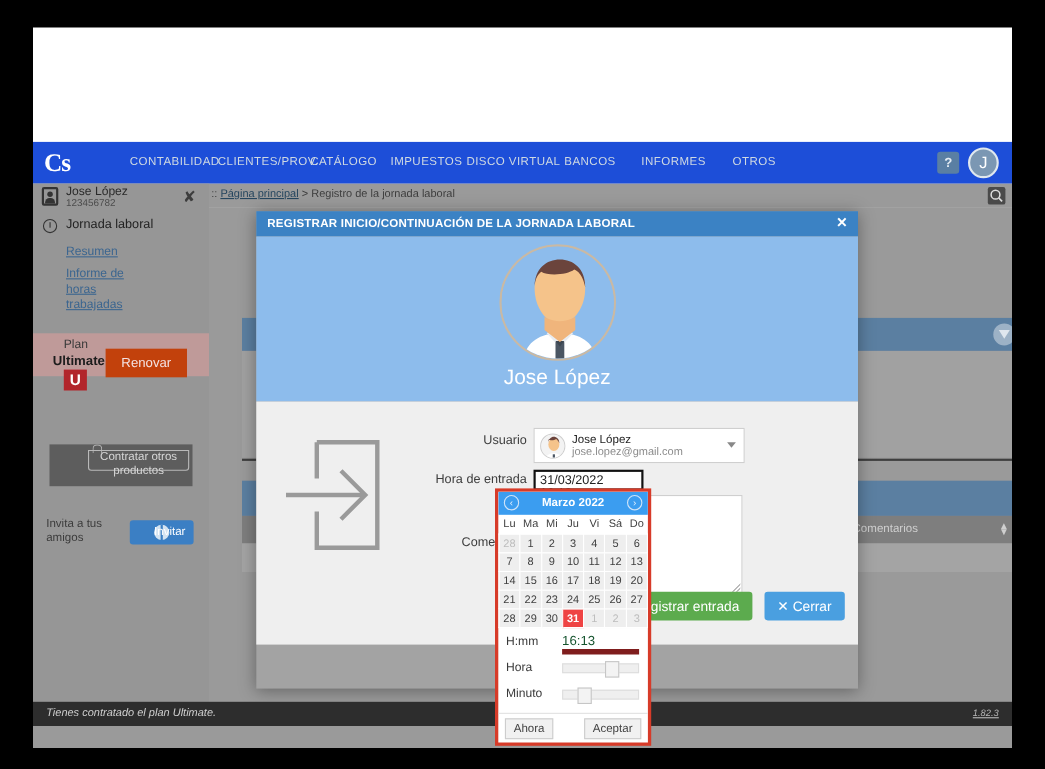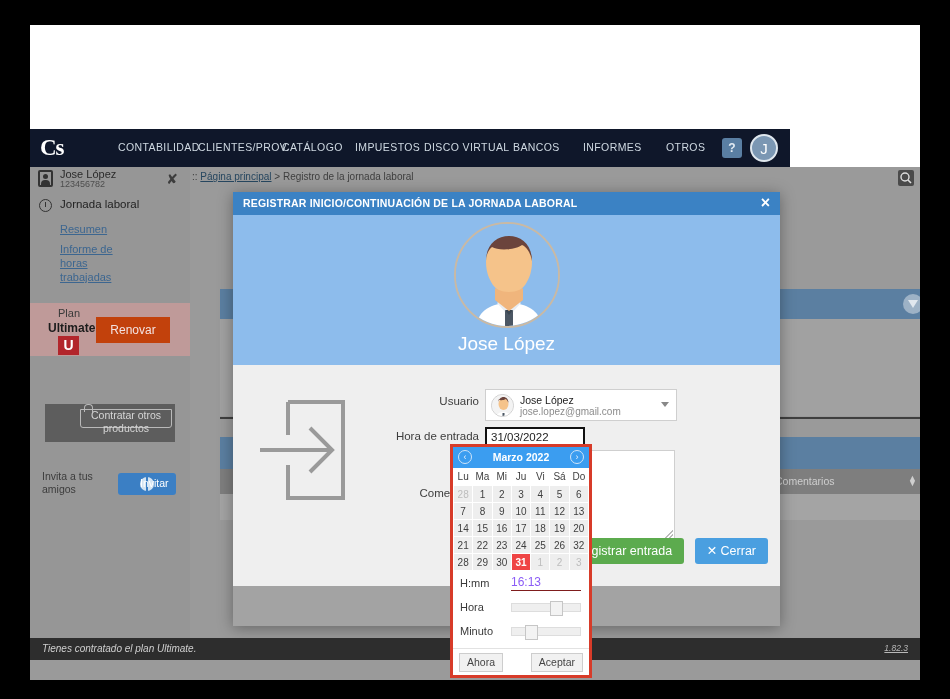--- a/index.html
+++ b/index.html
@@ -14,21 +14,21 @@
   .dots { position:absolute; left:38px; top:55px; }
   .dot { width:13px; height:13px; border-radius:50%; display:inline-block; margin-right:5px; }
   .dot.r{background:#f25c51;} .dot.y{background:#f6c350;} .dot.g{background:#4cc75a;}
   .urlbar { position:absolute; left:160px; top:48px; width:510px; height:34px; background:#fff; border-radius:3px; }
   .urltext { position:absolute; left:13px; top:9px; font-size:14px; color:#8d9296; }
   .reload { position:absolute; right:12px; top:8px; width:17px; height:17px; }
   .searchbar { position:absolute; left:690px; top:48px; width:200px; height:34px; background:#fff; border-radius:3px; }
   .searchicon { position:absolute; right:12px; top:8px; width:17px; height:17px; }
 
   
-  .topnav { position:absolute; left:0; top:104px; width:760px; height:38px; background:#0f172a; }
+  .topnav { position:absolute; left:0; top:104px; width:890px; height:38px; background:#1d4ed8; }
   .logo { position:absolute; left:10px; top:6px; width:36px; height:26px; color:#fff; font-family:"Liberation Serif", serif;
           font-weight:bold; font-size:23px; letter-spacing:-1px; }
   .navitem { position:absolute; top:12px; font-size:10.5px; color:#cfd9e2; letter-spacing:.4px; white-space:nowrap; }
   .helpbtn { position:absolute; right:48px; top:9px; width:20px; height:20px; background:#5a7fa3; border-radius:3px;
              color:#e4ecf3; font-size:12px; font-weight:bold; text-align:center; line-height:20px; }
   .avatarTop { position:absolute; right:12px; top:5px; width:28px; height:28px; border-radius:50%; background:#7b97b3;
                border:2px solid #dfe7ee; color:#fff; font-size:15px; text-align:center; line-height:25px; }
 
   
   .crumbbar { position:absolute; left:0; top:142px; width:890px; height:22px; background:#9a9a9a; }
@@ -45,21 +45,21 @@
   .uname { position:absolute; left:30px; top:1px; font-size:11px; color:#2b2b2b; }
   .unif { position:absolute; left:30px; top:12px; font-size:9px; color:#4d4d4d; }
   .collapse { position:absolute; right:12px; top:4px; font-size:14px; color:#3d3d3d; }
 
   .menuhead { position:relative; height:28px; }
   .menuhead .clock { position:absolute; left:9px; top:8px; width:13px; height:13px; border:1.6px solid #333; border-radius:50%; }
   .menuhead .clock:after { content:""; position:absolute; left:4.5px; top:1.5px; width:1.4px; height:5px; background:#333; }
   .menuhead span { position:absolute; left:30px; top:7px; font-size:11.5px; color:#222; }
   .sublink { display:block; padding:3px 0 3px 30px; font-size:11px; color:#3c6690; line-height:14px; }
 
-  .planbox { position:absolute; left:0; top:136px; width:160px; height:53px; background:#bf9a99; }
+  .planbox { position:absolute; left:0; top:136px; width:160px; height:39px; background:#bf9a99; }
   .planlbl1 { position:absolute; left:28px; top:4px; font-size:11px; color:#3a3a3a; }
   .planlbl2 { position:absolute; left:18px; top:18px; font-size:12px; font-weight:bold; color:#1c1c1c; }
   .planU { position:absolute; left:28px; top:33px; width:21px; height:19px; background:#b2252b; color:#fff;
            font-size:14px; font-weight:bold; text-align:center; line-height:19px; }
   .renovar { position:absolute; left:66px; top:14px; width:74px; height:26px; background:#c2410c; color:#f3e2e2;
              font-size:12px; text-align:center; line-height:26px; }
   .plannote { position:absolute; left:0; top:189px; width:160px; height:30px; background:#7e7e7e;
               font-size:8.5px; color:#e6e6e6; padding:3px 6px; line-height:11px; }
   .contratar { position:absolute; left:15px; top:237px; width:130px; height:38px; background:#5d5d5d; }
   .bagicon { position:absolute; left:10px; top:8px; width:16px; height:19px; border:1.6px solid #b9b9b9; border-radius:0 0 3px 3px; }
@@ -138,22 +138,22 @@
            color:#e8f2fc; font-size:9px; text-align:center; line-height:13px; }
   .dpnav.prev { left:5px; } .dpnav.next { right:5px; }
   table.cal { width:100%; border-collapse:collapse; }
   table.cal th { font-size:10px; color:#3f3f3f; font-weight:normal; padding:3px 0; }
   table.cal td { font-size:10px; color:#3f3f3f; text-align:center; width:19px; height:17px;
                  background:#eee; border:1px solid #fff; }
   table.cal td.off { color:#bdbdbd; }
   table.cal td.sel { background:#ef4444; color:#fff; font-weight:bold; }
   .timerow { position:relative; height:20px; margin-top:4px; }
   .timerow .lbl { position:absolute; left:7px; top:2px; font-size:11px; color:#3a3a3a; }
-  .timeval { position:absolute; left:58px; top:0px; width:70px; font-size:12px; color:#8b5cf6;
-             border-bottom:1px solid #7f1d1d; text-align:left; padding-bottom:1px; }
+  .timeval { position:absolute; left:58px; top:0px; width:70px; font-size:12px; color:#14532d;
+             border-bottom:5px solid #7f1d1d; text-align:left; padding-bottom:1px; }
   .slider { position:absolute; left:58px; top:4px; width:70px; height:9px; background:#efefef; border:1px solid #ddd; }
   .knob { position:absolute; top:-3px; width:13px; height:15px; background:#f3f3f3; border:1px solid #c6c6c6; }
   .dpfoot { position:relative; height:26px; border-top:1px solid #e2e2e2; margin-top:5px;text-align:center; }
   .dpbtn { position:absolute; top:4px; height:19px; line-height:17px; font-size:10.5px; color:#444;
            background:#f1f1f1; border:1px solid #cdcdcd; padding:0 7px; }
   .dpbtn.left { left:6px; } .dpbtn.right { right:6px; }
 </style>
 </head>
 <body>
 
@@ -348,21 +348,21 @@
             <td>19</td>
             <td>20</td>
           </tr>
           <tr>
             <td>21</td>
             <td>22</td>
             <td>23</td>
             <td>24</td>
             <td>25</td>
             <td>26</td>
-            <td>32</td>
+            <td>27</td>
           </tr>
           <tr>
             <td>28</td>
             <td>29</td>
             <td>30</td>
             <td class="sel">31</td>
             <td class="off">1</td>
             <td class="off">2</td>
             <td class="off">3</td>
           </tr>

